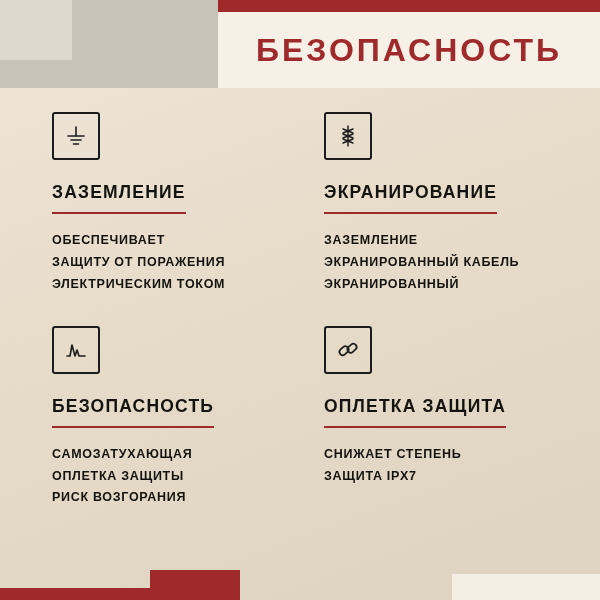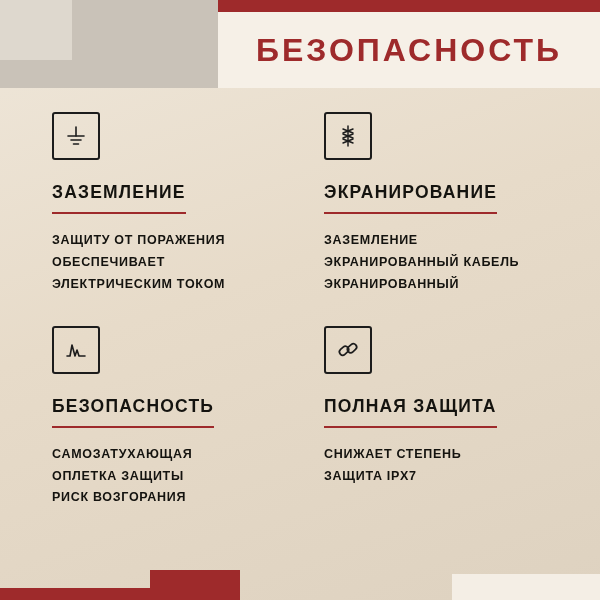--- a/index.html
+++ b/index.html
@@ -178,22 +178,22 @@
       <div class="icon-box">
         <svg width="26" height="26" viewBox="0 0 26 26" fill="none" stroke="#1c1c1c" stroke-width="1.6" stroke-linecap="round">
           <line x1="13" y1="4" x2="13" y2="13"></line>
           <line x1="5" y1="13" x2="21" y2="13"></line>
           <line x1="8" y1="17" x2="18" y2="17"></line>
           <line x1="10.5" y1="21" x2="15.5" y2="21"></line>
         </svg>
       </div>
       <div class="cell-title">ЗАЗЕМЛЕНИЕ</div>
       <div class="cell-desc">
+        <div>ОБЕСПЕЧИВАЕТ</div>
         <div>ЗАЩИТУ ОТ ПОРАЖЕНИЯ</div>
-        <div>ОБЕСПЕЧИВАЕТ</div>
         <div>ЭЛЕКТРИЧЕСКИМ ТОКОМ</div>
       </div>
     </div>
 
     <div class="cell">
       <div class="icon-box">
         <svg width="26" height="26" viewBox="0 0 26 26" fill="none" stroke="#1c1c1c" stroke-width="1.5" stroke-linecap="round">
           <line x1="13" y1="3" x2="13" y2="23"></line>
           <line x1="8" y1="6" x2="18" y2="10"></line>
           <line x1="18" y1="6" x2="8" y2="10"></line>
@@ -225,21 +225,21 @@
       </div>
     </div>
 
     <div class="cell">
       <div class="icon-box">
         <svg width="26" height="26" viewBox="0 0 26 26" fill="none" stroke="#1c1c1c" stroke-width="1.7" stroke-linecap="round">
           <rect x="4" y="10.5" width="10" height="6.5" rx="3.25" transform="rotate(-42 9 13.7)"></rect>
           <rect x="12" y="8" width="10" height="6.5" rx="3.25" transform="rotate(-42 17 11.2)"></rect>
         </svg>
       </div>
-      <div class="cell-title">ПОЛНАЯ ЗАЩИТА</div>
+      <div class="cell-title">ОПЛЕТКА ЗАЩИТА</div>
       <div class="cell-desc">
         <div>СНИЖАЕТ СТЕПЕНЬ</div>
         <div>ЗАЩИТА IPX7</div>
       </div>
     </div>
 
   </div>
 
   <div class="bottom-band">
     <div class="b-red2"></div>

